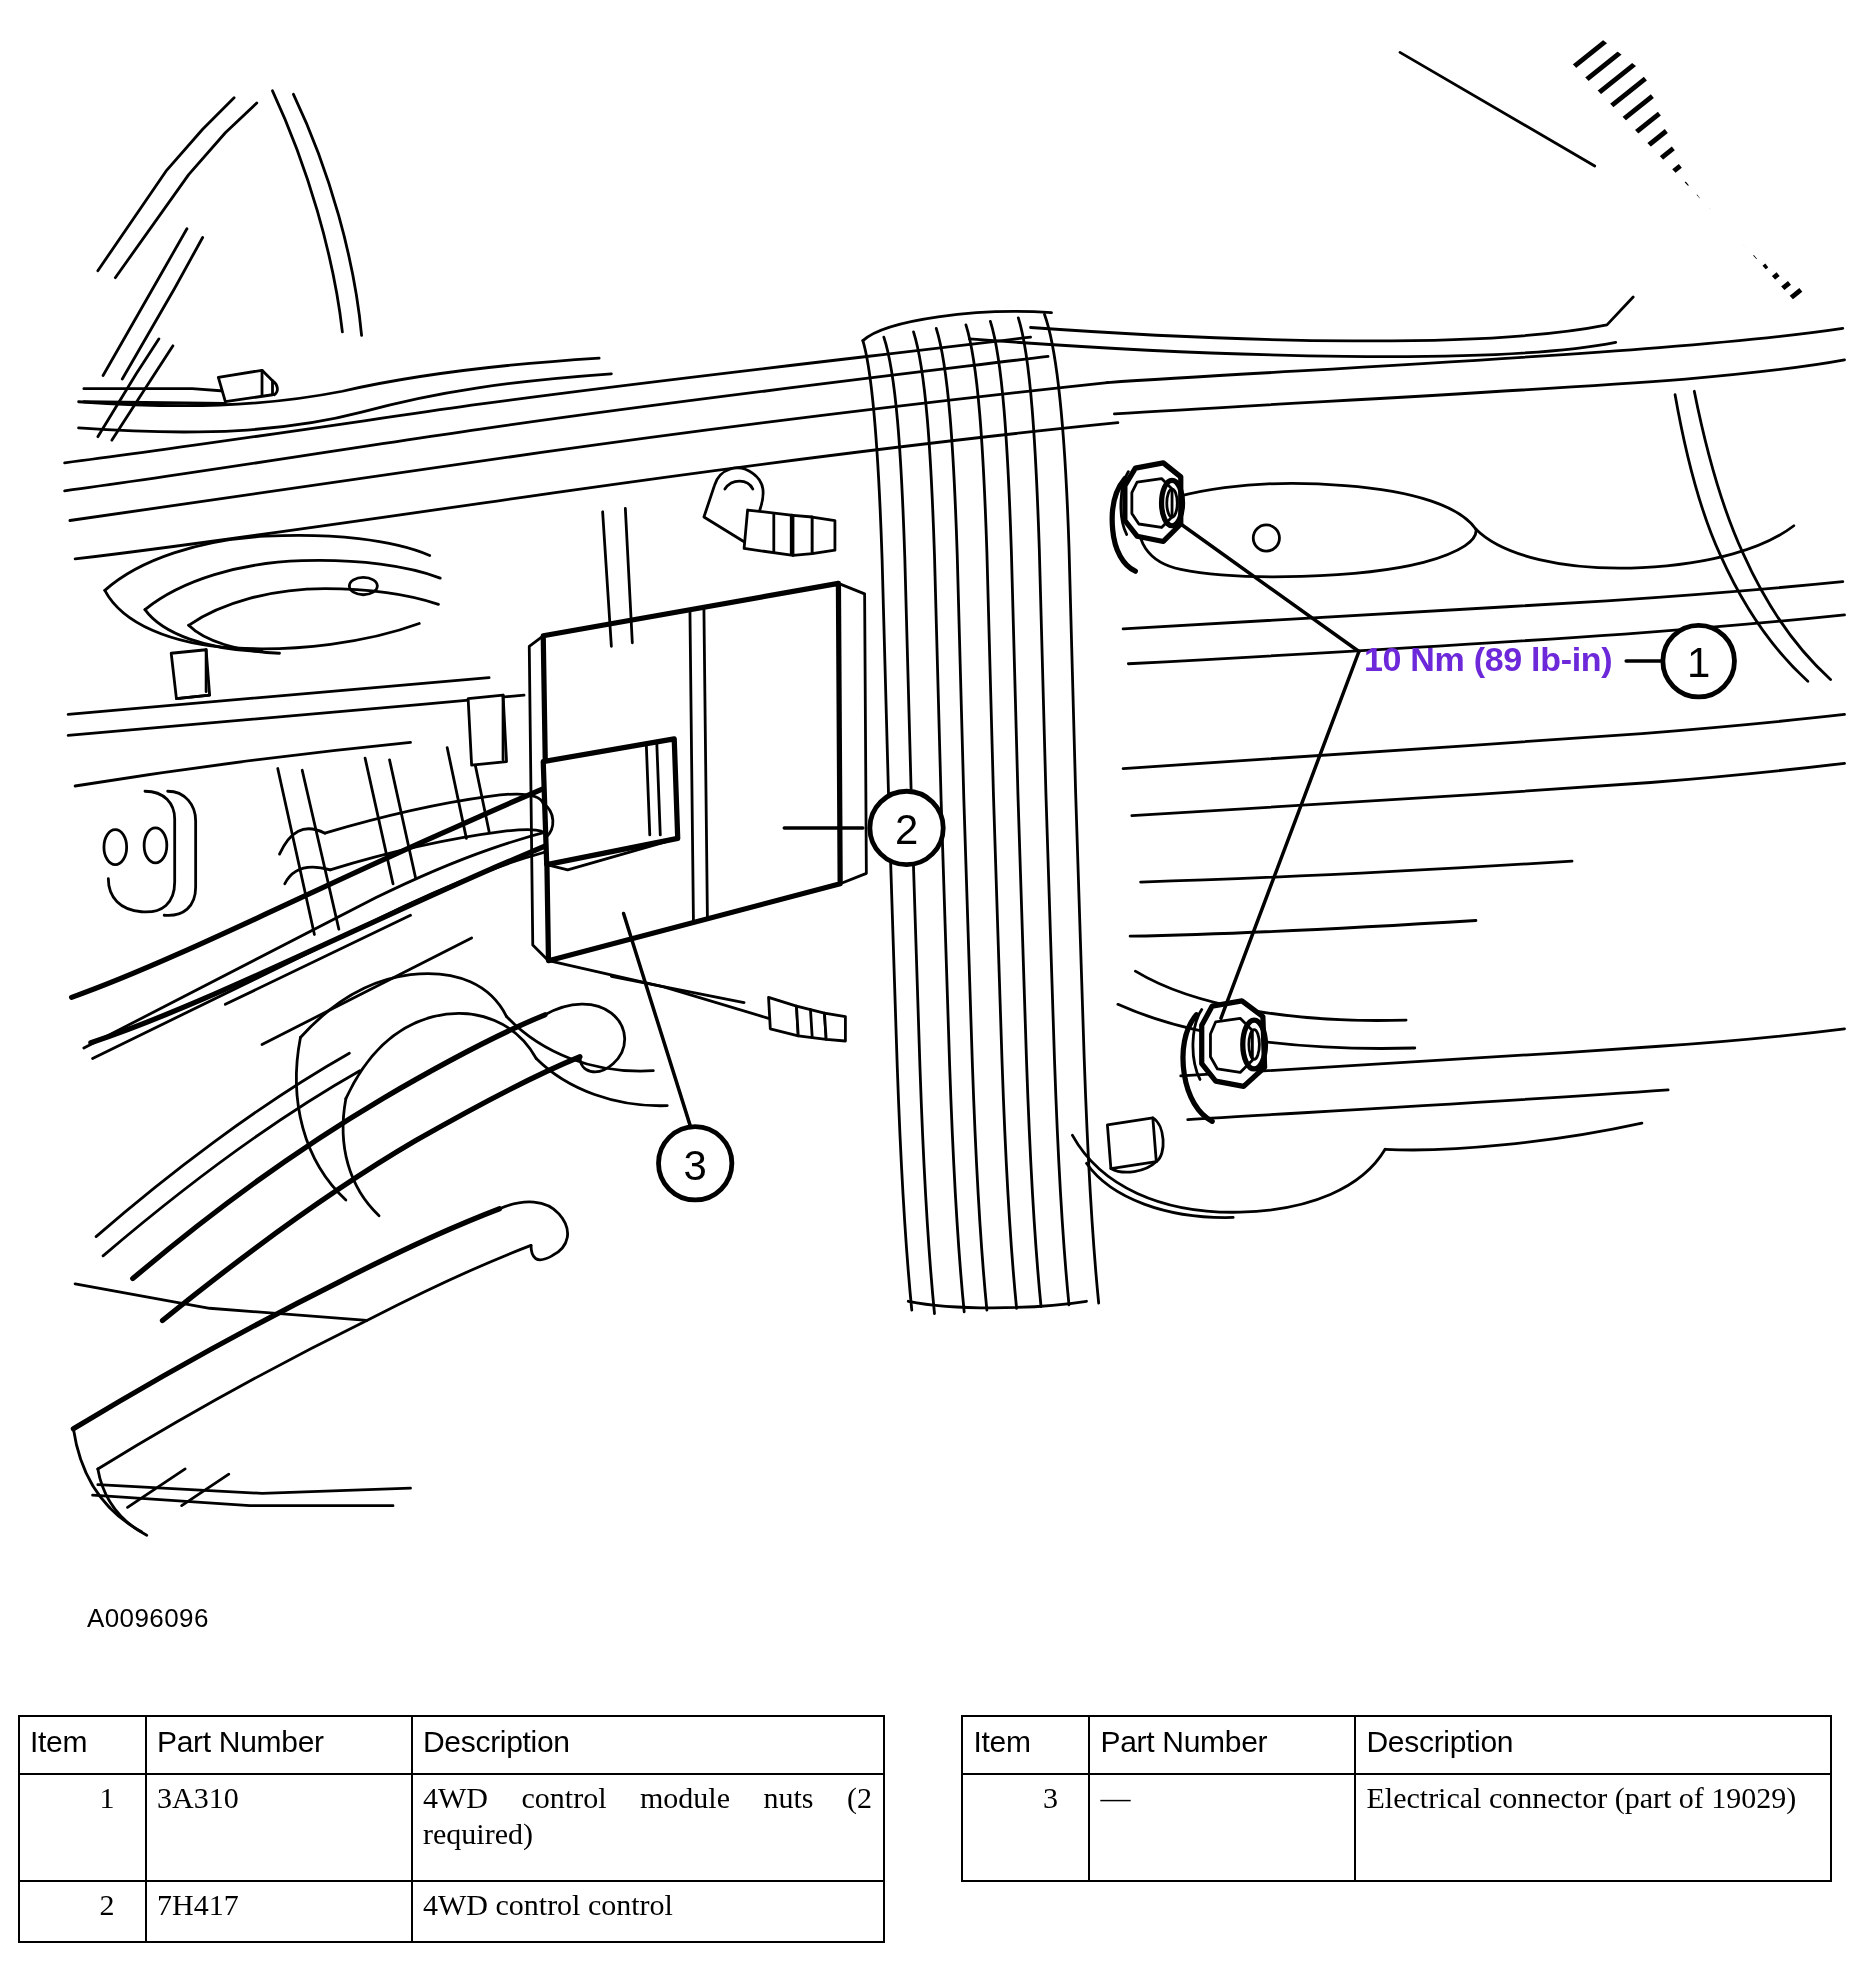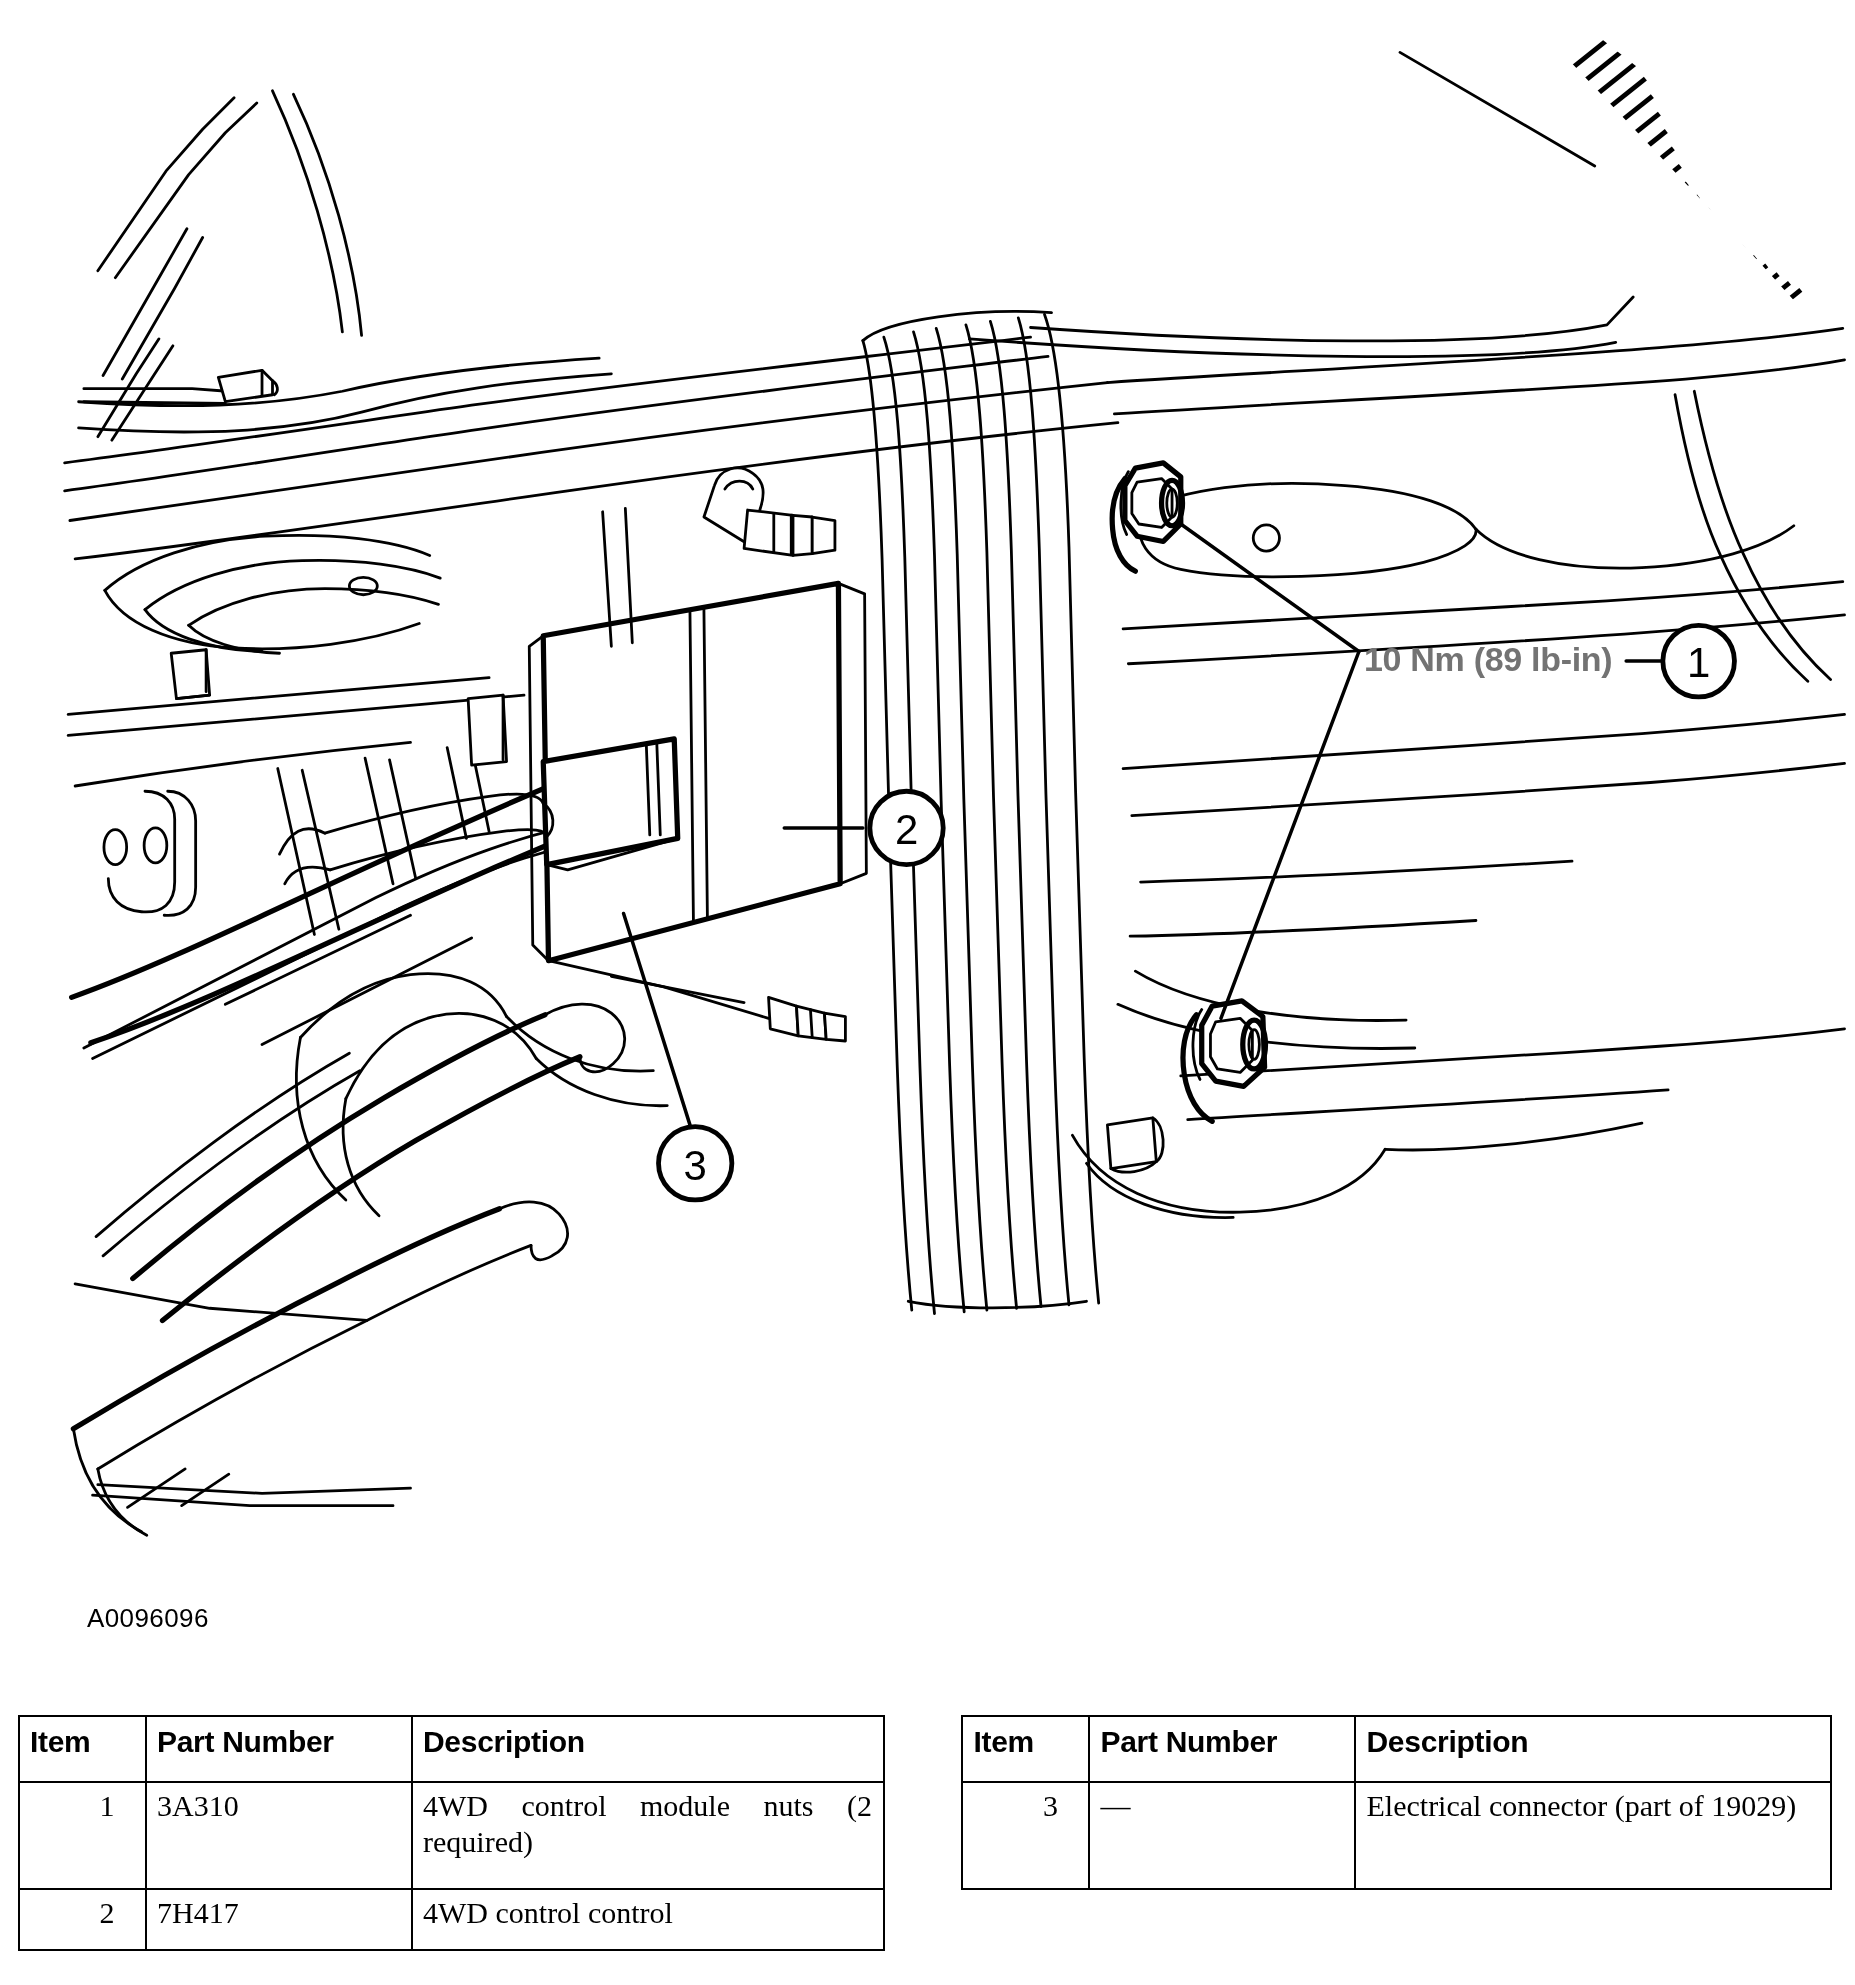--- a/index.html
+++ b/index.html
@@ -46,44 +46,44 @@
   }
 
   
   .torque-label {
     position: absolute;
     font-family: "Liberation Sans", "DejaVu Sans", sans-serif;
     font-size: 34px;
     font-weight: 700;
     letter-spacing: -0.3px;
     white-space: nowrap;
-    color: #737373;
+    color: #6d28d9;
   }
 
   
   .parts-table {
     position: absolute;
     border-collapse: collapse;
     table-layout: fixed;
     background: #fff;
   }
   .parts-table th,
   .parts-table td {
     border: 2.6px solid #000;
     vertical-align: top;
     padding: 5.2px 10.5px 8.7px 10.5px;
     line-height: 1.18;
   }
   .parts-table th {
     font-family: "Liberation Sans", "DejaVu Sans", sans-serif;
     font-size: 30px;
-    font-weight: 700;
+    font-weight: 400;
     text-align: left;
     padding-top: 7px;
-    padding-bottom: 15px;
+    padding-bottom: 7px;
     height: 42px;
     letter-spacing: -0.3px;
   }
   .parts-table td {
     font-family: "Liberation Serif", "DejaVu Serif", serif;
     font-size: 30px;
     font-weight: 400;
   }
   .col-item   { width: 127px; }
   .col-part   { width: 266px; }

